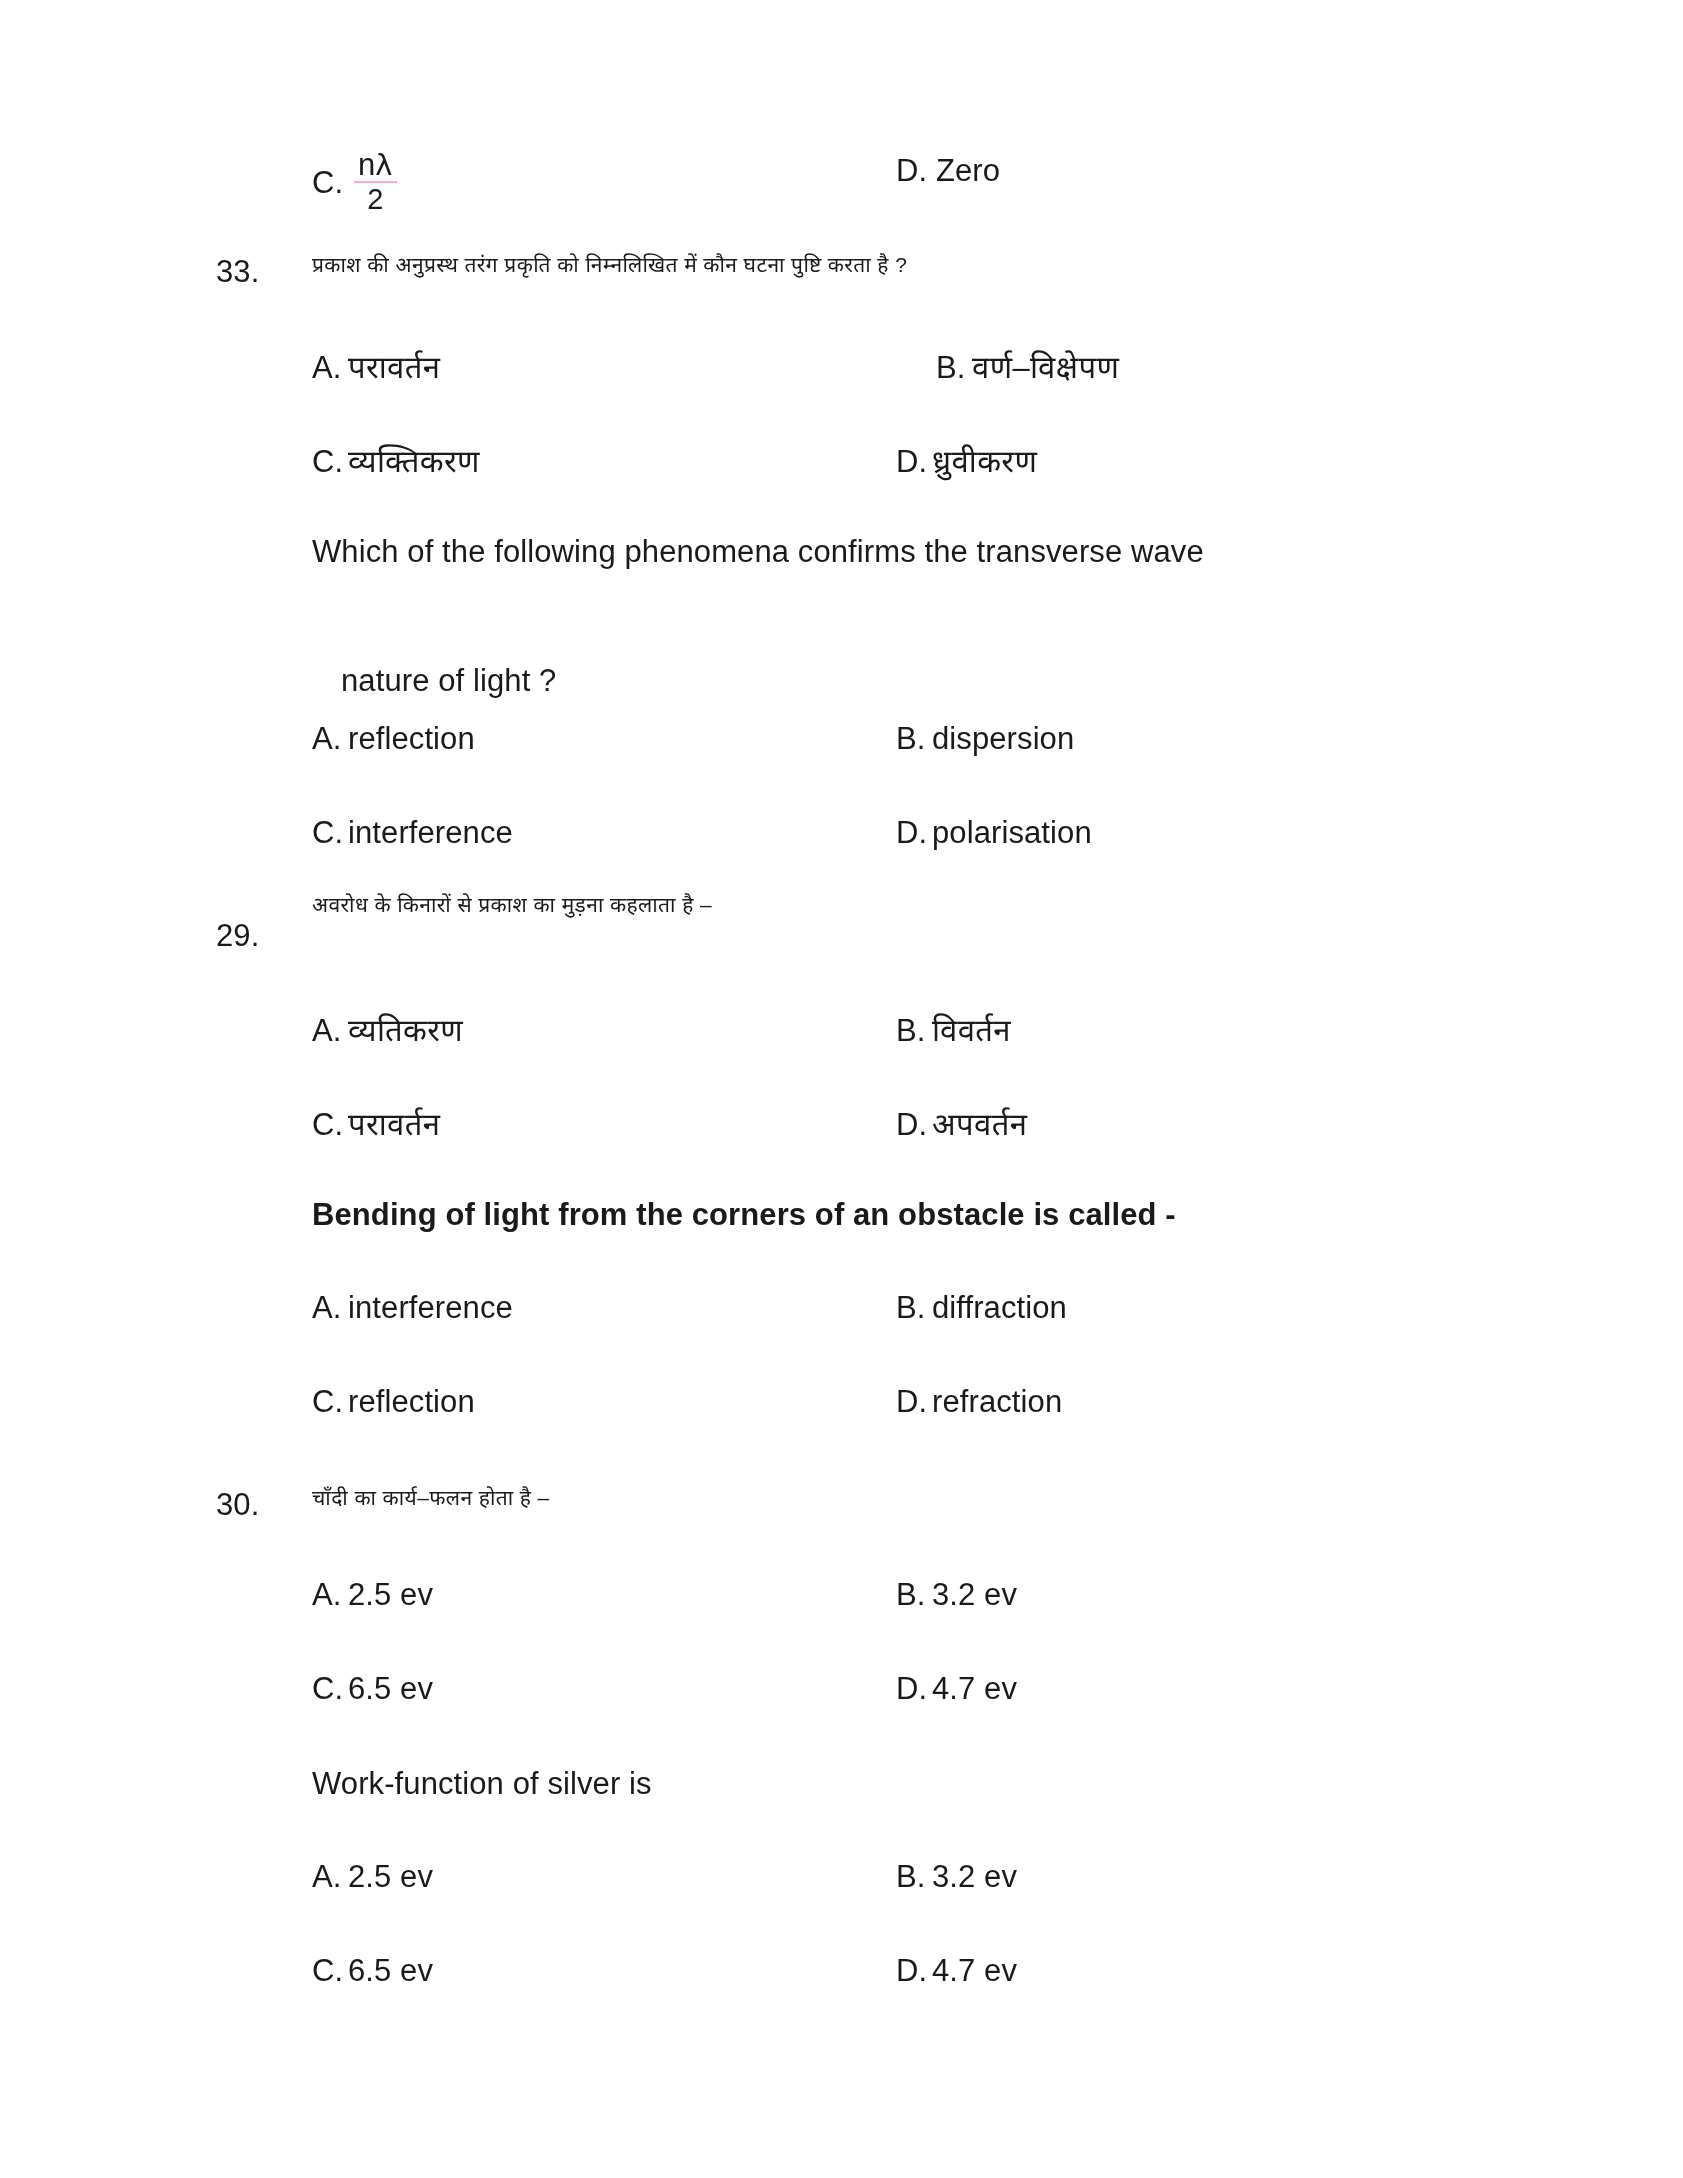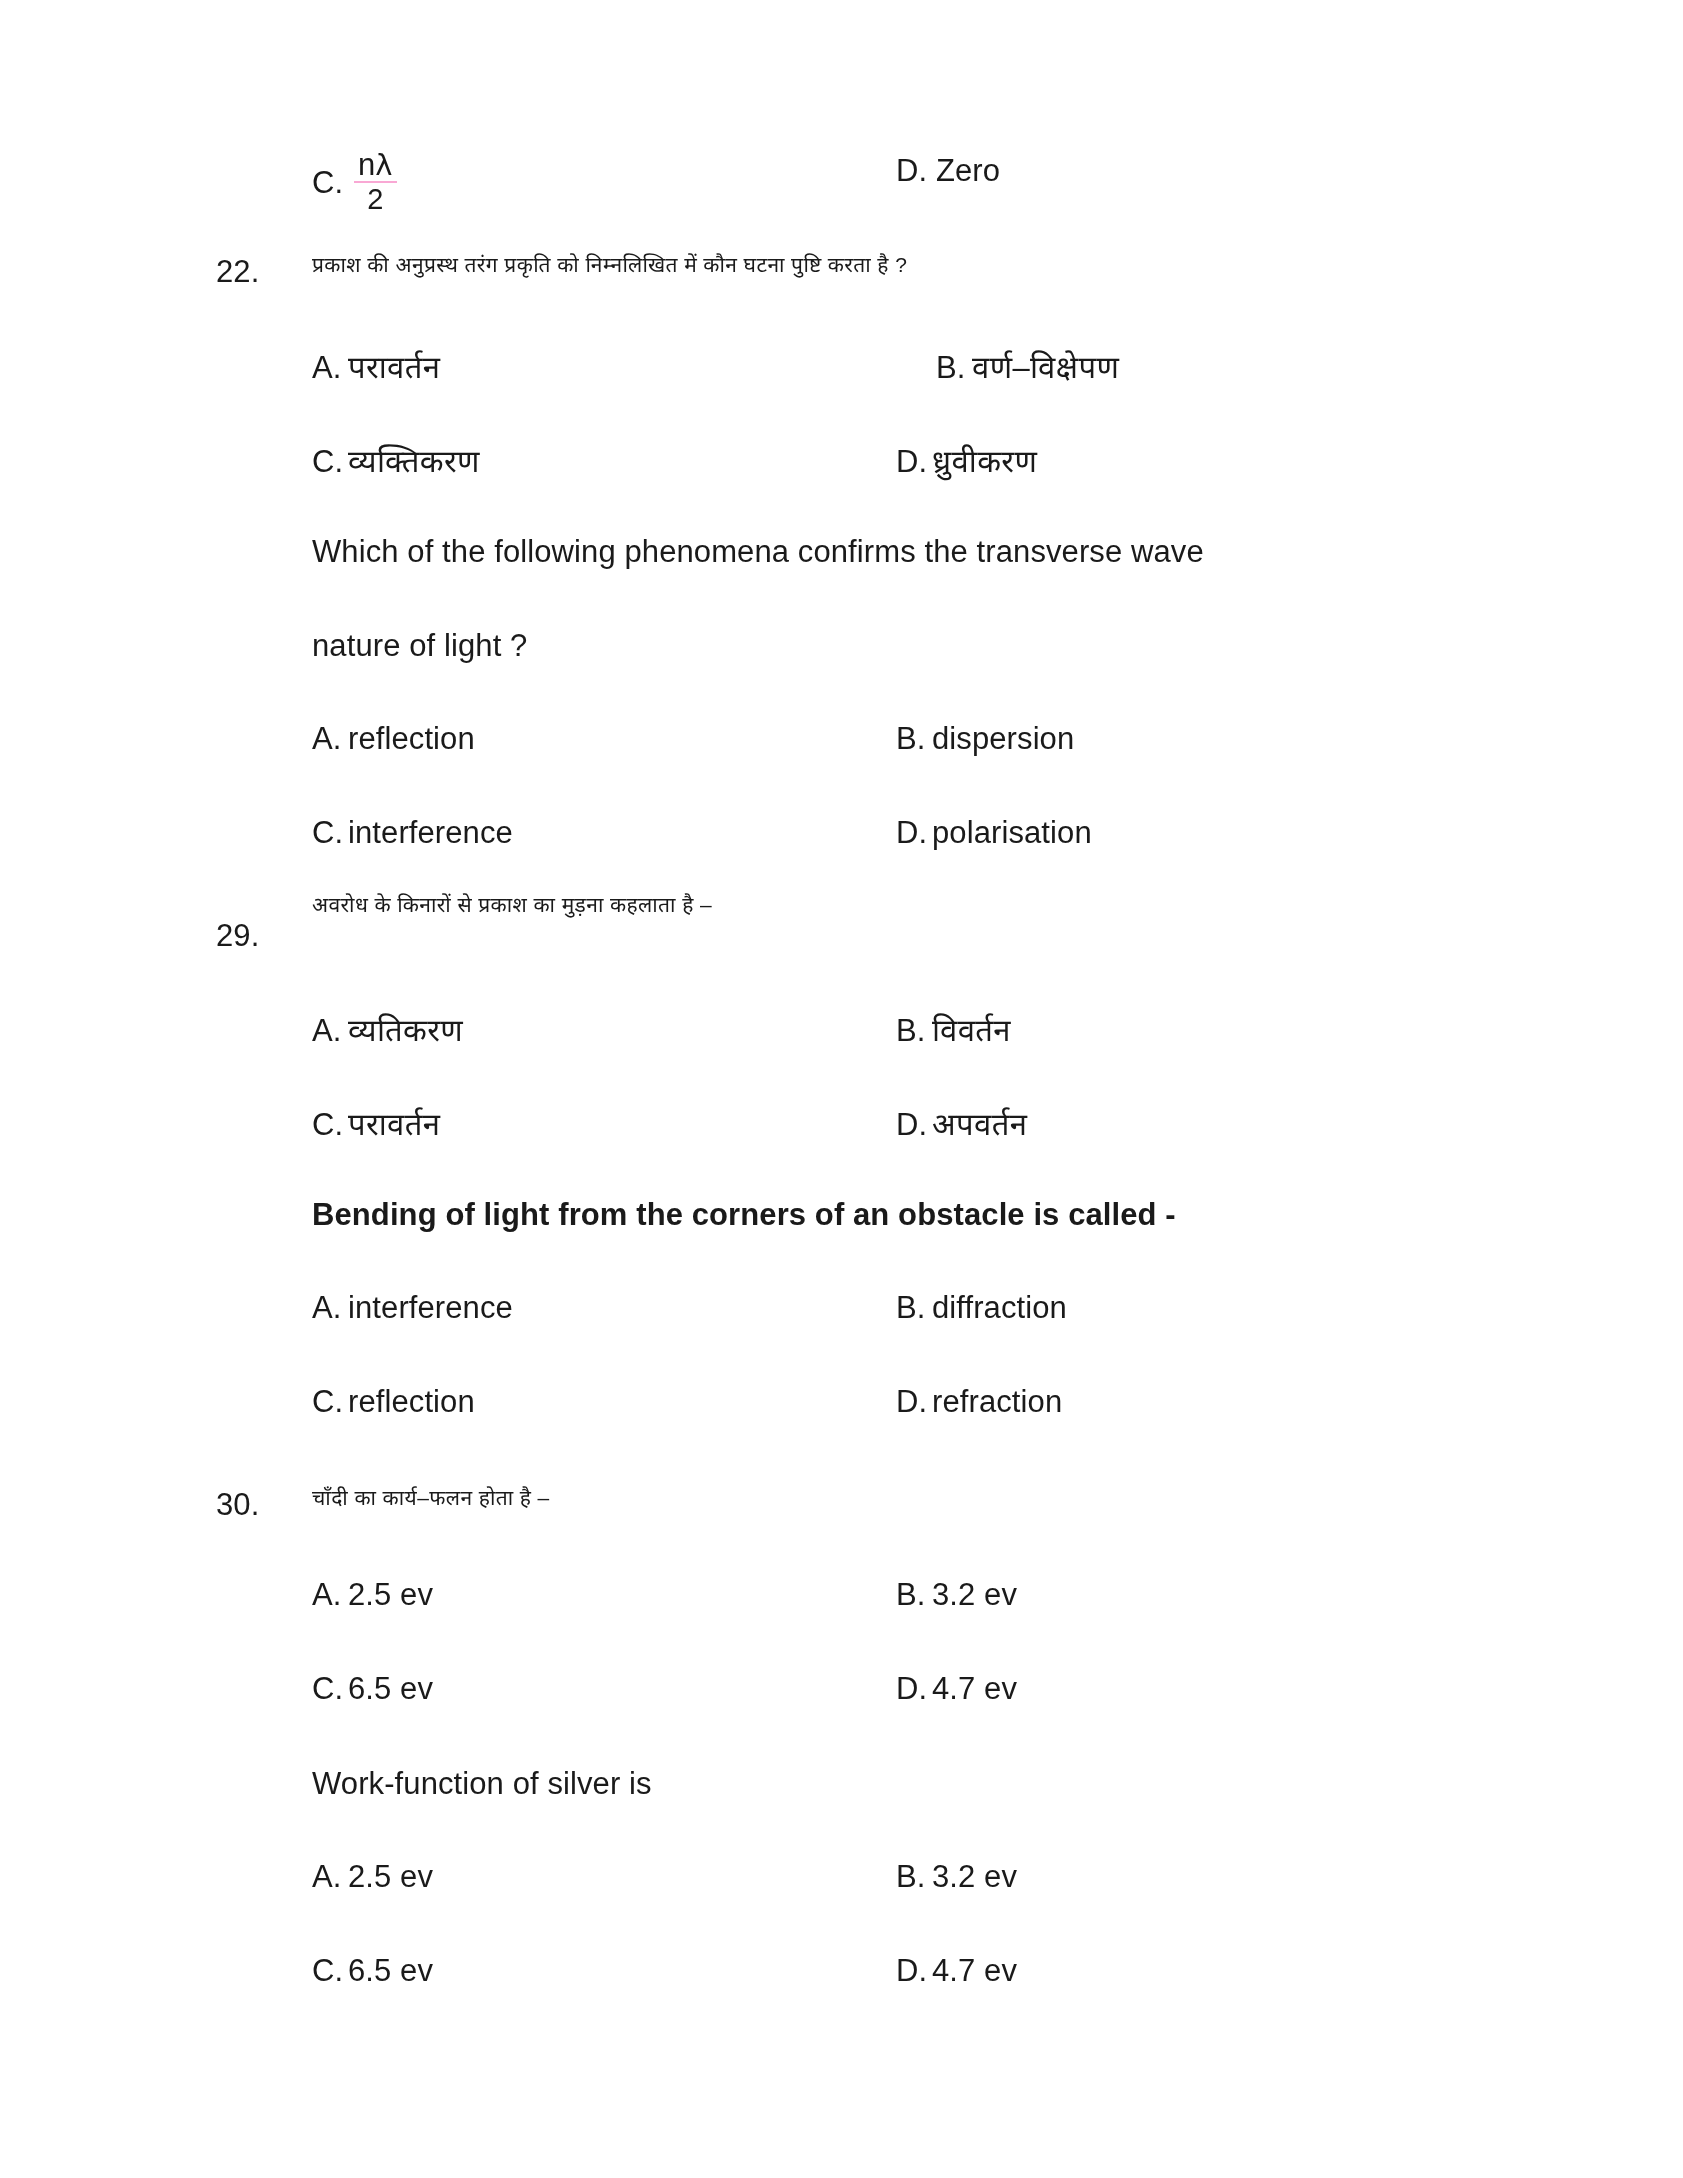--- a/index.html
+++ b/index.html
@@ -107,39 +107,39 @@
 <body>
 
 <div class="page">
   <div class="content">
 
     <div class="opt-left" style="top:149px;">
       <span class="opt-letter eng">C.</span><span class="frac"><span class="num"><i class="eng">n</i><i class="lam">λ</i></span><span class="den">2</span></span>
     </div>
     <div class="opt-right eng" style="top:153px;">D. Zero</div>
 
-    <div class="qnum eng" style="top:255px;">22.</div>
+    <div class="qnum eng" style="top:255px;">33.</div>
     <div class="qtext hindi" style="top:252px;">प्रकाश की अनुप्रस्थ तरंग प्रकृति को निम्नलिखित में कौन घटना पुष्टि करता है ?</div>
 
     <div class="opt-left hindi" style="top:345px;">
       <span class="opt-letter eng">A.</span><span>परावर्तन</span>
     </div>
     <div class="opt-right hindi" style="top:345px;margin-left:40px;">
       <span class="opt-letter eng">B.</span><span>वर्ण–विक्षेपण</span>
     </div>
 
     <div class="opt-left hindi" style="top:439px;">
       <span class="opt-letter eng">C.</span><span>व्यक्तिकरण</span>
     </div>
     <div class="opt-right hindi" style="top:439px;">
       <span class="opt-letter eng">D.</span><span>ध्रुवीकरण</span>
     </div>
 
     <div class="qtext eng" style="top:533px;">Which of the following phenomena confirms the transverse wave</div>
-    <div class="qtext eng" style="top:627px;">nature of light ?</div>
+    <div class="qtext eng" style="top:662px;margin-left:29px;">nature of light ?</div>
 
     <div class="opt-left eng" style="top:721px;">
       <span class="opt-letter">A.</span><span>reflection</span>
     </div>
     <div class="opt-right eng" style="top:721px;">
       <span class="opt-letter">B.</span><span>dispersion</span>
     </div>
 
     <div class="opt-left eng" style="top:815px;">
       <span class="opt-letter">C.</span><span>interference</span>

